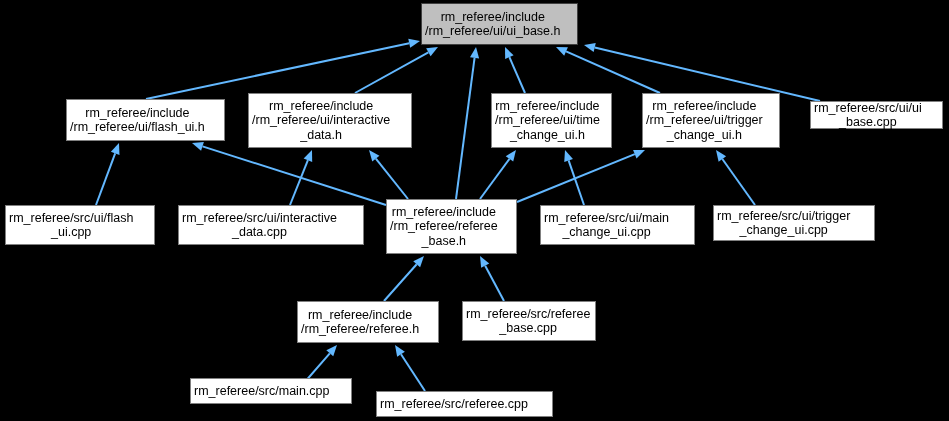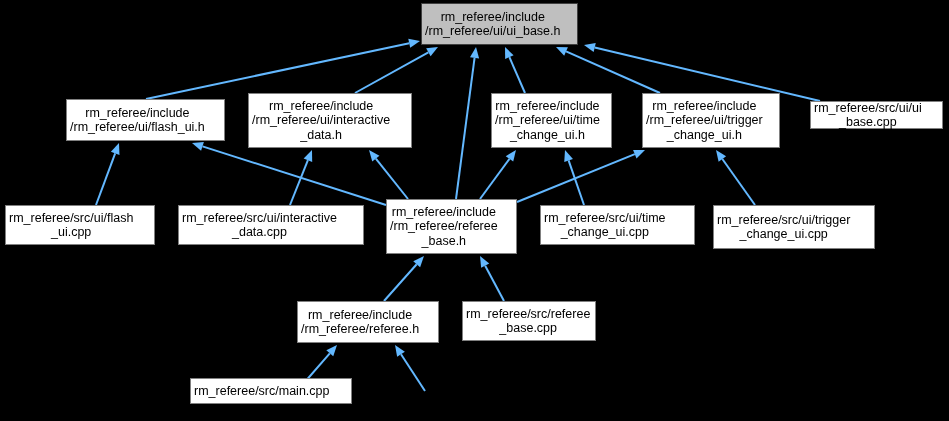--- a/index.html
+++ b/index.html
@@ -105,22 +105,23 @@
 _change_ui.h</span></div>
     <div class="gnode" style="left: 810px; top: 101px; width: 133px; height: 28px;"><span class="gnode-label">rm_referee/src/ui/ui
 _base.cpp</span></div>
     <div class="gnode" style="left: 178px; top: 205px; width: 186px; height: 40px;"><span class="gnode-label">rm_referee/src/ui/interactive
 _data.cpp</span></div>
     <div class="gnode" style="left: 5px; top: 205px; width: 150px; height: 40px;"><span class="gnode-label">rm_referee/src/ui/flash
 _ui.cpp</span></div>
     <div class="gnode" style="left: 386px; top: 199px; width: 131px; height: 55px;"><span class="gnode-label">rm_referee/include
 /rm_referee/referee
 _base.h</span></div>
-    <div class="gnode" style="left: 540px; top: 205px; width: 155px; height: 40px;"><span class="gnode-label">rm_referee/src/ui/time
+    <div class="gnode" style="left: 540px; top: 205px; width: 155px; height: 40px;"><span class="gnode-label">rm_referee/src/ui/main
 _change_ui.cpp</span></div>
-    <div class="gnode" style="left: 713px; top: 205px; width: 162px; height: 44px;"><span class="gnode-label">rm_referee/src/ui/trigger
+    <div class="gnode" style="left: 713px; top: 205px; width: 162px; height: 36px;"><span class="gnode-label">rm_referee/src/ui/trigger
 _change_ui.cpp</span></div>
     <div class="gnode" style="left: 297px; top: 301px; width: 142px; height: 42px;"><span class="gnode-label">rm_referee/include
 /rm_referee/referee.h</span></div>
     <div class="gnode" style="left: 462px; top: 301px; width: 134px; height: 40px;"><span class="gnode-label">rm_referee/src/referee
 _base.cpp</span></div>
     <div class="gnode" style="left: 190px; top: 378px; width: 162px; height: 26px;"><span class="gnode-label">rm_referee/src/main.cpp</span></div>
+    <div class="gnode" style="left: 376px; top: 391px; width: 177px; height: 26px;"><span class="gnode-label">rm_referee/src/referee.cpp</span></div>
   </div>
 
 </body></html>

